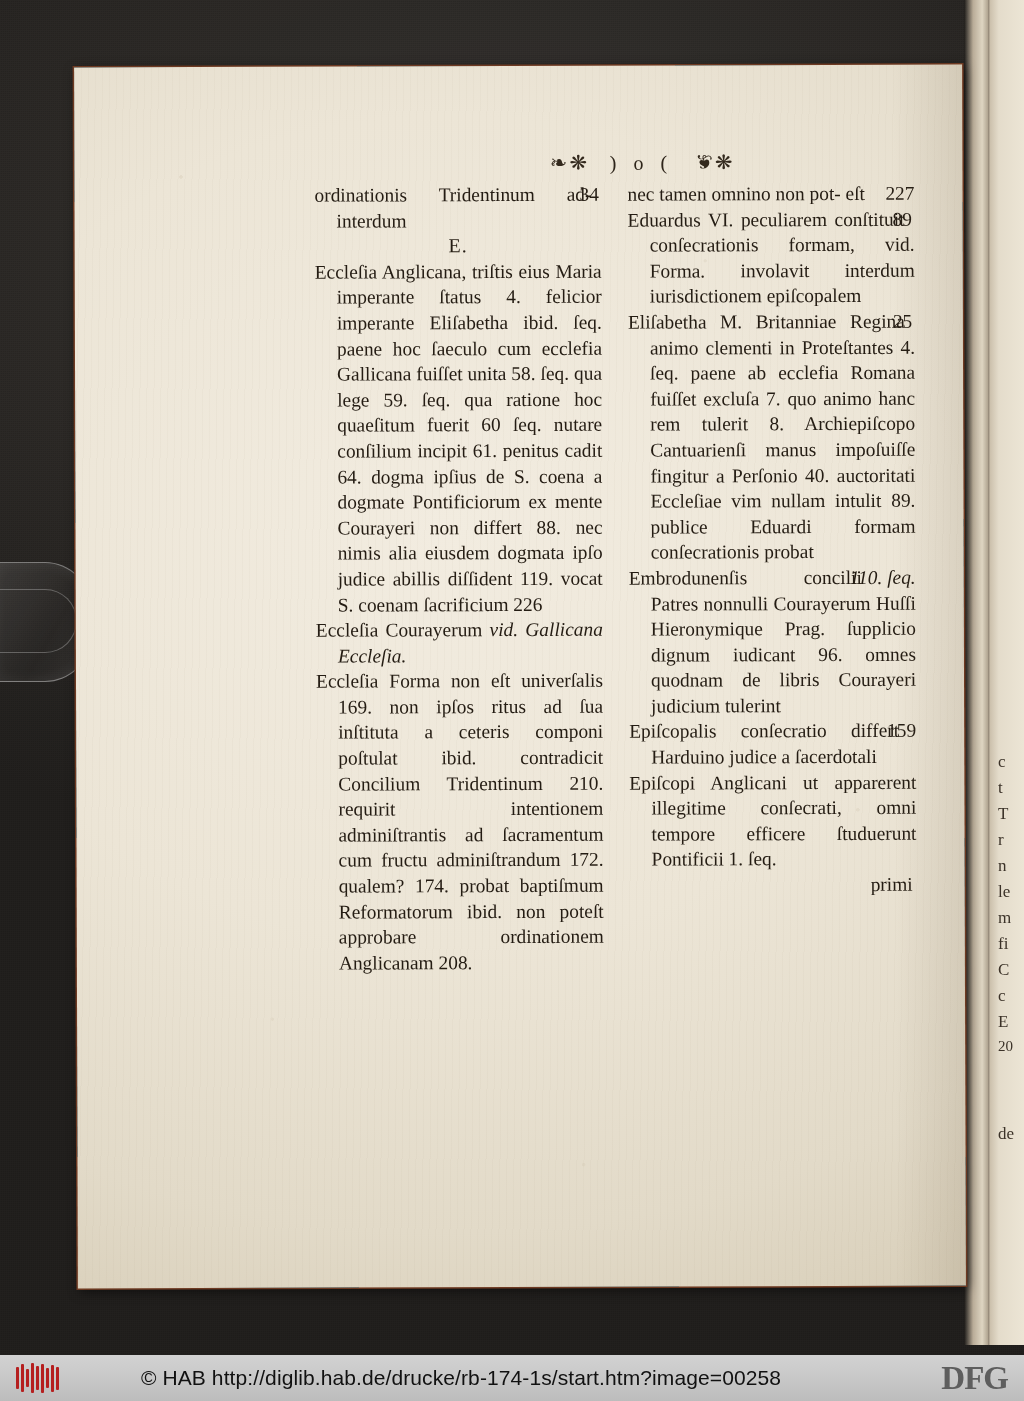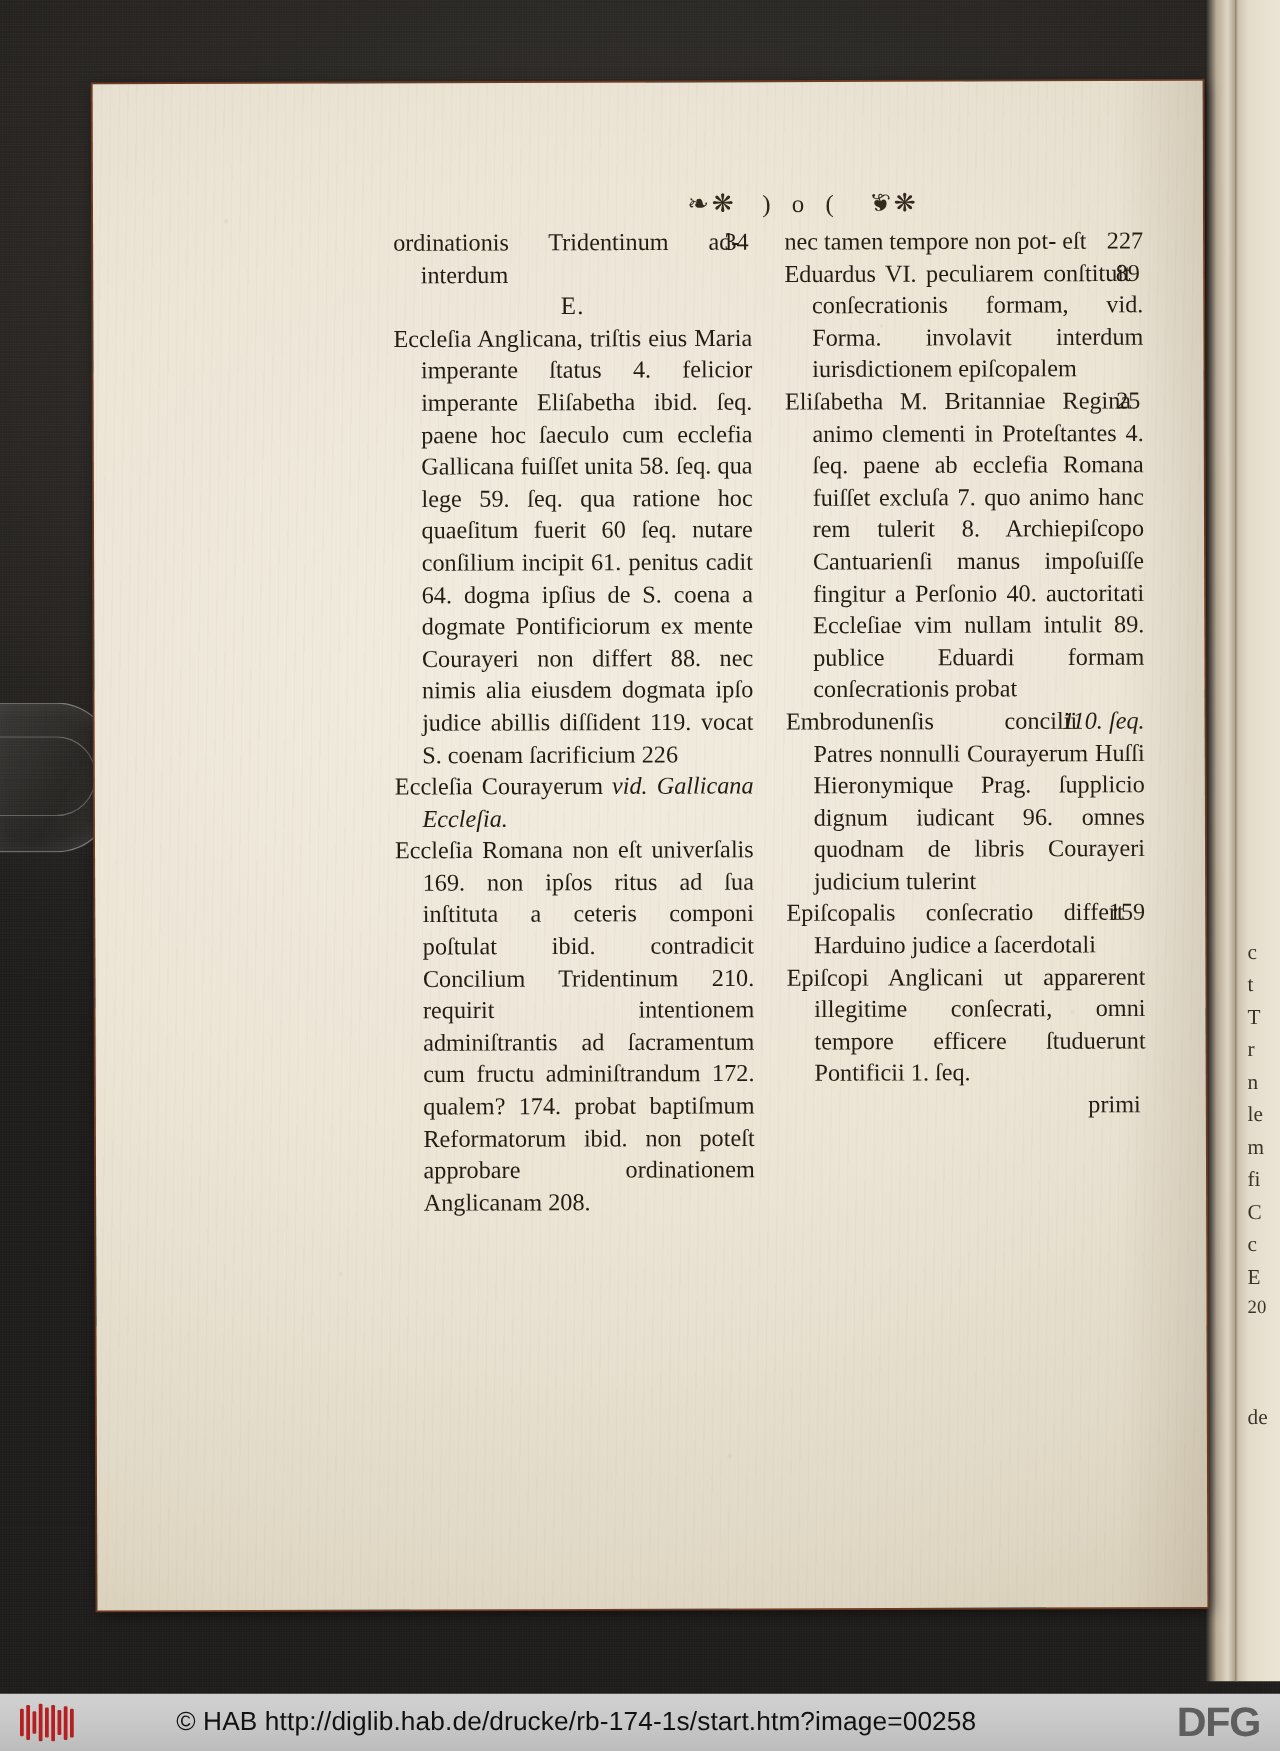--- a/index.html
+++ b/index.html
@@ -224,21 +224,21 @@
     color: #111;
     letter-spacing: .1px;
     white-space: nowrap;
     margin-left: -40px;
   }
   #dfg-logo {
     flex: none;
     width: 120px;
     padding-right: 16px;
     text-align: right;
-    font-family: Liberation Sans, sans-serif;
+    font-family: Liberation Serif, serif;
     font-weight: bold;
     font-size: 33px;
     color: #5e5e5e;
     letter-spacing: -1px;
   }
 </style>
 </head>
 <body>
 
 <div id="scan-backdrop"></div>
@@ -288,30 +288,30 @@
 
         <div class="entry">
           <span class="hd">Eccleſia Anglicana</span><span>, triſtis eius Maria imperante ſtatus 4. felicior imperante Eliſabetha ibid. ſeq. paene hoc ſaeculo cum ecclefia Gallicana fuiſſet unita 58. ſeq. qua lege 59. ſeq. qua ratione hoc quaeſitum fuerit 60 ſeq. nutare conſilium incipit 61. penitus cadit 64. dogma ipſius de S. coena a dogmate Pontificiorum ex mente Courayeri non differt 88. nec nimis alia eiusdem dogmata ipſo judice abillis diſſident 119. vocat S. coenam ſacrificium 226</span>
         </div>
 
         <div class="entry">
           <span class="hd">Eccleſia Courayerum</span><span class="it"> vid. Gallicana Eccleſia.</span>
         </div>
 
         <div class="entry">
-          <span class="hd">Eccleſia Romana</span><span> non eſt univerſalis 169. non ipſos ritus ad ſua inſtituta a ceteris componi poſtulat ibid. contradicit Concilium Tridentinum 210. requirit intentionem adminiſtrantis ad ſacramentum cum fructu adminiſtrandum 172. qualem? 174. probat baptiſmum Reformatorum ibid. non poteſt approbare ordinationem Anglicanam 208.</span>
+          <span class="hd">Eccleſia Forma</span><span> non eſt univerſalis 169. non ipſos ritus ad ſua inſtituta a ceteris componi poſtulat ibid. contradicit Concilium Tridentinum 210. requirit intentionem adminiſtrantis ad ſacramentum cum fructu adminiſtrandum 172. qualem? 174. probat baptiſmum Reformatorum ibid. non poteſt approbare ordinationem Anglicanam 208.</span>
         </div>
 
       </div>
 
       <div class="col">
 
         <div class="entry">
           <span class="pageref">227</span>
-          <span>nec tamen tempore non pot-</span>
+          <span>nec tamen omnino non pot-</span>
           <span>eſt</span>
         </div>
         <div class="clearline"></div>
 
         <div class="entry">
           <span class="pageref">89</span>
           <span class="hd">Eduardus VI.</span><span> peculiarem conſtituit conſecrationis formam, vid. Forma. involavit interdum iurisdictionem epiſcopalem</span>
         </div>
         <div class="clearline"></div>
 

